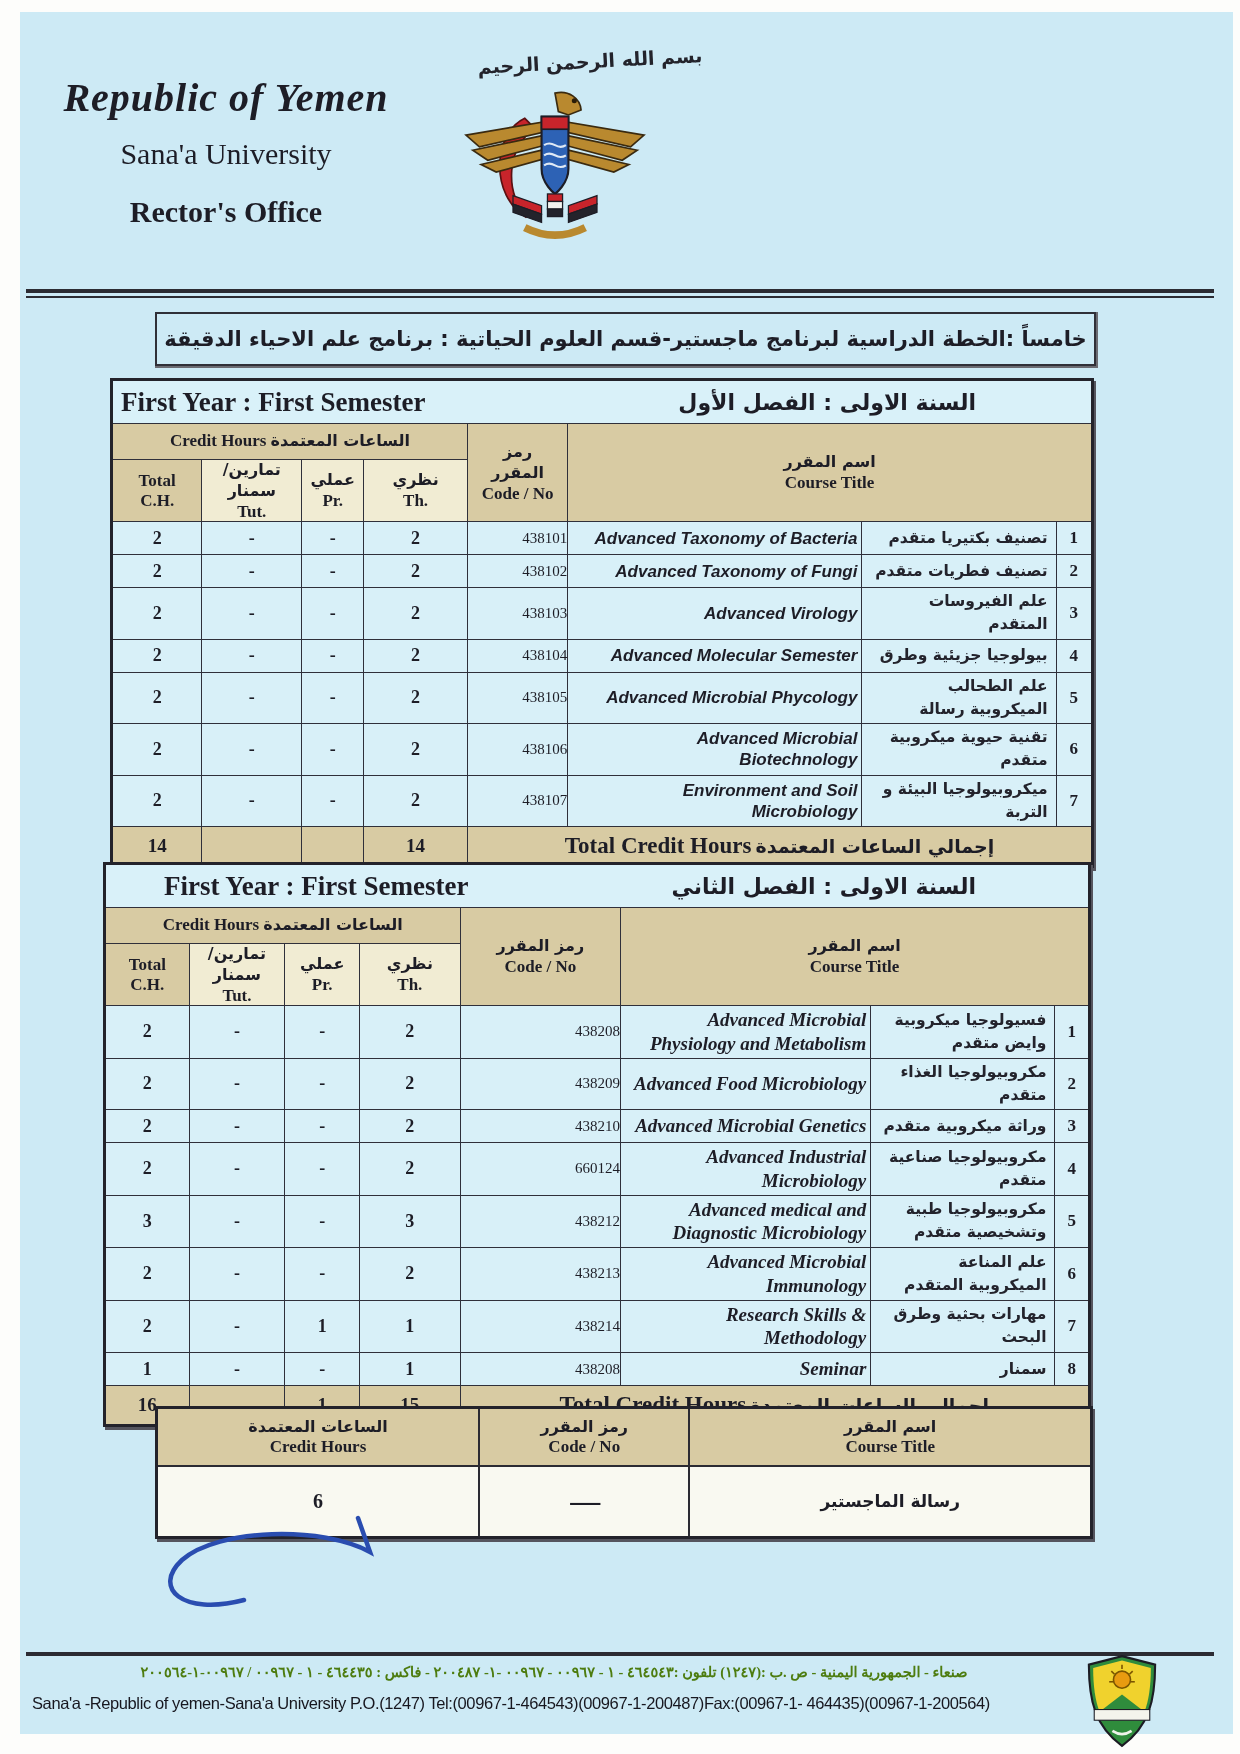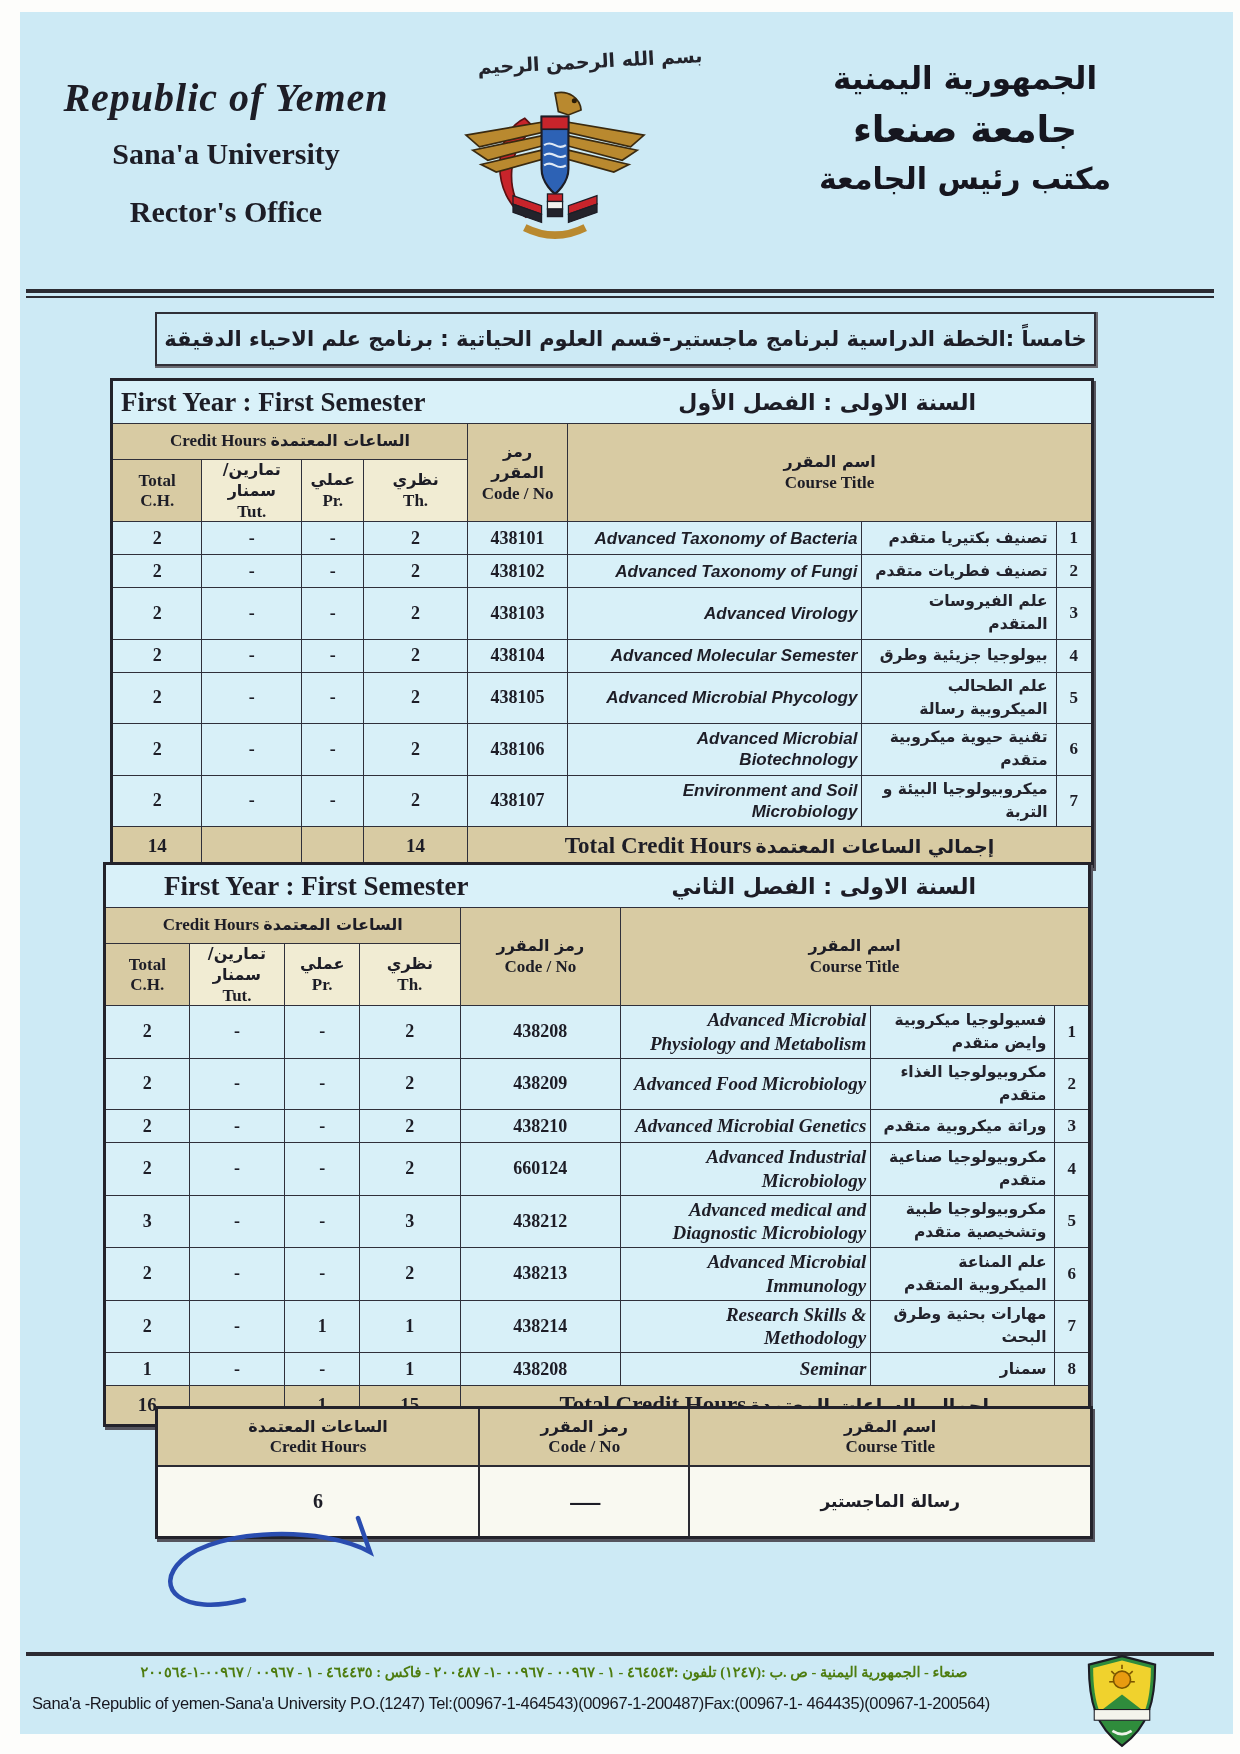--- a/index.html
+++ b/index.html
@@ -8,21 +8,21 @@
   .page { position:absolute; left:0; top:0; width:1240px; height:1754px; background:#cdeaf5; }
   .scan-edge { position:absolute; background:#fdfdfb; }
   .edge-top { left:0; top:0; width:100%; height:12px; }
   .edge-left { left:0; top:0; width:20px; height:100%; }
   .edge-right { right:0; top:0; width:7px; height:100%; }
   .edge-bottom { left:0; bottom:0; width:100%; height:20px; }
 
   
   .lh-en { position:absolute; left:38px; top:74px; width:376px; text-align:center; }
   .lh-country-en { font-size:40px; font-weight:bold; font-style:italic; letter-spacing:1px; }
-  .lh-university-en { font-size:30px; font-weight:700; margin-top:16px; }
+  .lh-university-en { font-size:30px; font-weight:400; margin-top:16px; }
   .lh-office-en { font-size:30px; font-weight:600; margin-top:24px; }
 
   .basmala { position:absolute; left:440px; top:50px; width:300px; text-align:center;
              font-family:"DejaVu Sans", sans-serif; font-weight:bold; font-size:19px;
              transform:rotate(-3deg); color:#23232b; direction:rtl; }
   .emblem { position:absolute; left:448px; top:78px; width:214px; height:168px; }
 
   .lh-ar { position:absolute; left:730px; top:60px; width:470px; text-align:center;
            direction:rtl; font-family:"DejaVu Sans", sans-serif; color:#16161f; }
   .lh-country-ar { font-size:31px; font-weight:bold; letter-spacing:-1px; }
@@ -59,21 +59,21 @@
   .hdr2 td { height:62px; text-align:center; }
   .h-ar { font-family:"DejaVu Sans", sans-serif; font-weight:bold; font-size:16px; direction:rtl; line-height:1.3; }
   .h-en { font-weight:bold; font-size:17px; line-height:1.15; }
   .ch-band .h-en, .ch-band .h-ar { display:inline; }
   .code-h .h-en { max-width:72px; margin:0 auto; }
   .semtable-1 .code-h .h-ar { max-width:66px; margin:0 auto; }
   .total-h .h-en { max-width:56px; margin:0 auto; }
 
   .ctable tbody td { height:33px; }
   .num { text-align:center; font-weight:bold; font-size:18px; }
-  .code { text-align:center; font-weight:bold; font-size:18px; }
+  .code { text-align:right; font-weight:normal; font-size:15px; }
   .en-title { text-align:right; font-weight:bold; padding:2px 4px 2px 10px; line-height:1.25;font-style:italic; }
   .semtable-1 .en-title { font-family:"Liberation Sans", sans-serif; font-size:17px; }
   .semtable-2 .en-title { font-family:"Liberation Serif", serif; font-size:19px; }
   .ar-title { direction:rtl; text-align:right; font-family:"DejaVu Sans", sans-serif;
               font-weight:bold; font-size:15.5px; padding:2px 8px; line-height:1.5; color:#23232c; }
   .rownum { text-align:center; font-weight:bold; font-size:17px; }
 
   .total-row td { height:40px; }
   .total-row .num { font-size:19px; }
   .total-label { text-align:center; }
@@ -137,25 +137,20 @@
       <rect x="111" y="147" width="18" height="9" fill="#f2f2ee"></rect>
       <rect x="111" y="156" width="18" height="9" fill="#23232b"></rect>
       <path d="M70,140 L104,152 L104,162 L70,150 Z" fill="#c8242b"></path>
       <path d="M70,150 L104,162 L104,172 L70,160 Z" fill="#23232b"></path>
       <path d="M170,140 L136,152 L136,162 L170,150 Z" fill="#c8242b"></path>
       <path d="M170,150 L136,162 L136,172 L170,160 Z" fill="#23232b"></path>
     </g>
     <path d="M84,178 Q120,196 156,178" stroke="#b9892f" stroke-width="9" fill="none"></path>
   </svg>
 
-  <div class="lh-ar">
-    <div class="lh-country-ar">الجمهورية اليمنية</div>
-    <div class="lh-university-ar">جامعة صنعاء</div>
-    <div class="lh-office-ar">مكتب رئيس الجامعة</div>
-  </div>
 
   <div class="double-rule"></div>
 
   <div class="title-box">
     <span>خامساً :الخطة الدراسية لبرنامج ماجستير-قسم العلوم الحياتية : برنامج علم الاحياء  الدقيقة</span>
   </div>
 
   <div class="semtable semtable-1">
     <table class="ctable">
       <colgroup>

